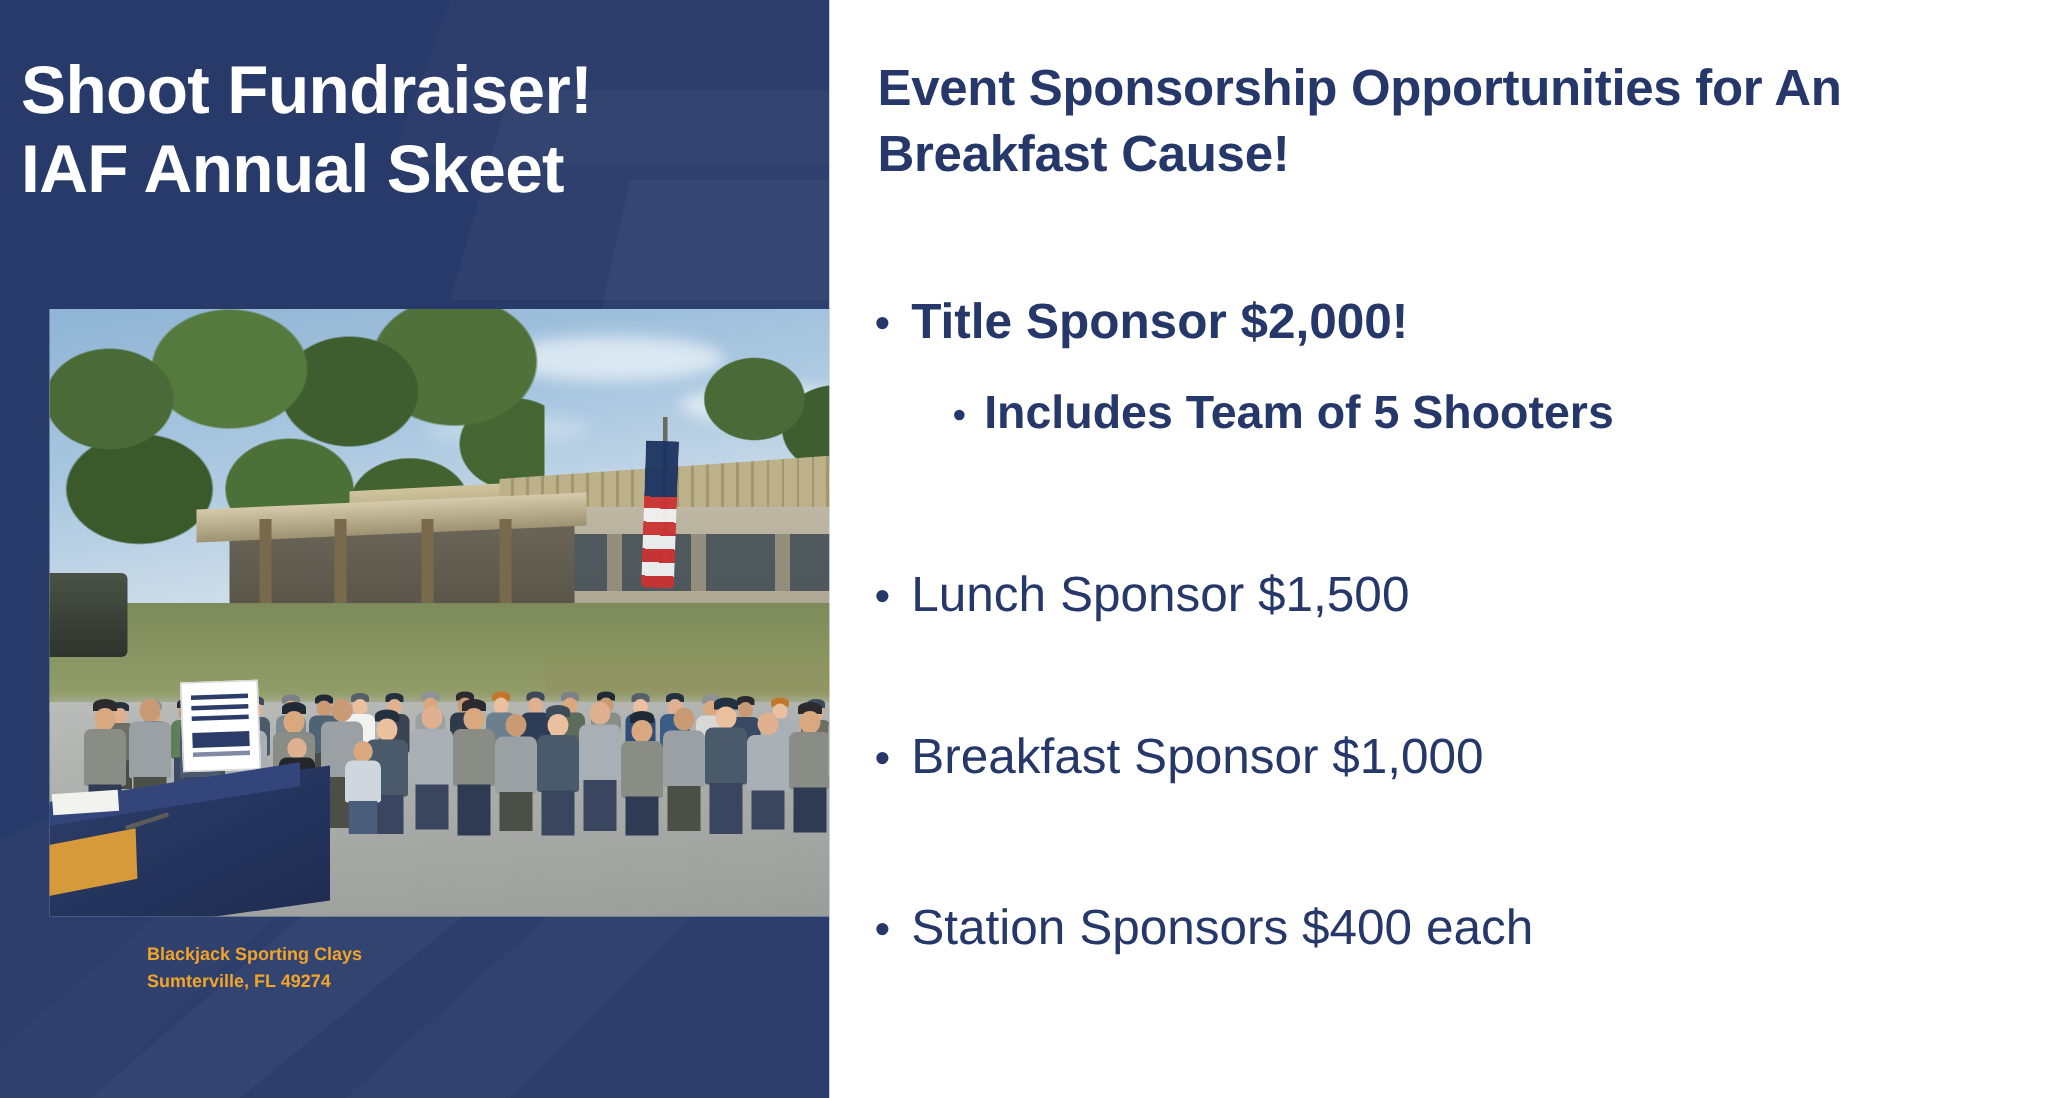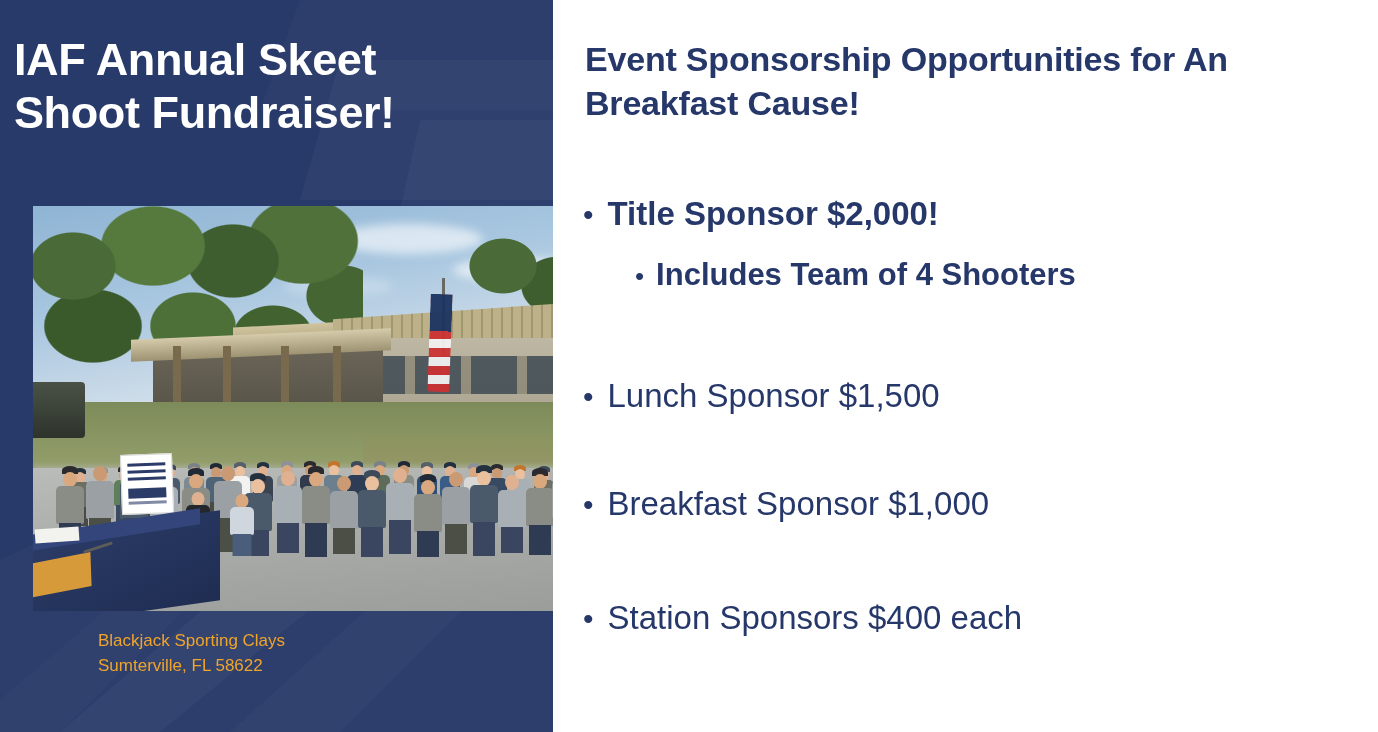--- a/index.html
+++ b/index.html
@@ -116,21 +116,21 @@
                  border-radius:50%; }
   .person .cap{ position:absolute; left:50%; transform:translateX(-50%);
                 border-radius:50% 50% 0 0; }
   .person .torso{ position:absolute; left:50%; transform:translateX(-50%);
                   border-radius:5px 5px 2px 2px; }
   .person .legs{ position:absolute; left:50%; transform:translateX(-50%); }
 
   
   .address{
     position:absolute; left:98px; top:628px; width:420px;
-    color:#F0A42A; font-weight:normal; font-size:17px; line-height:1.48;
+    color:#F0A42A; font-weight:bold; font-size:12px; line-height:1.48;
   }
 
   
   .right-panel{
     position:absolute; left:553px; top:0; width:825px; height:732px;
     background:#ffffff;
   }
   .headline{
     position:absolute; left:32px; top:38px; width:790px;
     color:#26376A; font-weight:bold; font-size:34px; line-height:1.28;
@@ -155,22 +155,22 @@
     <polygon points="340,60 553,60 553,200 300,200" fill="#ffffff" opacity="0.035"></polygon>
     <polygon points="420,120 553,120 553,300 380,300" fill="#ffffff" opacity="0.030"></polygon>
     <polygon points="300,0 553,0 553,110 260,110" fill="#ffffff" opacity="0.022"></polygon>
     <path d="M0,560 L250,440 L553,560 L553,732 L0,732 Z" fill="#ffffff" opacity="0.025"></path>
     <path d="M60,732 L330,500 L420,520 L160,732 Z" fill="#ffffff" opacity="0.030"></path>
     <path d="M230,732 L500,490 L553,520 L340,732 Z" fill="#ffffff" opacity="0.025"></path>
     <path d="M0,700 L200,530 L250,545 L60,732 L0,732 Z" fill="#ffffff" opacity="0.020"></path>
   </svg>
 
   <div class="deck-title">
+    <div>Shoot Fundraiser!</div>
     <div>IAF Annual Skeet</div>
-    <div>Shoot Fundraiser!</div>
   </div>
 
   <div class="photo-frame">
     <div class="ph sky">
       <div class="cloud" style="left:300px;top:18px;width:150px;height:30px;"></div>
       <div class="cloud" style="left:420px;top:52px;width:130px;height:24px;"></div>
       <div class="cloud" style="left:250px;top:70px;width:110px;height:20px;opacity:.4;"></div>
     </div>
     <div class="ph treeline"></div>
     <div class="ph treeline2"></div>
@@ -451,34 +451,34 @@
 
     <div class="ph table"></div>
     <div class="ph table-top"></div>
     <div class="ph folder"></div>
     <div class="ph paper"></div>
     <div class="ph pen"></div>
   </div>
 
   <div class="address">
     <div>Blackjack Sporting Clays</div>
-    <div>Sumterville, FL 58622</div>
+    <div>Sumterville, FL 49274</div>
   </div>
 </div>
 
 <div class="right-panel">
   <h1 class="headline">Event Sponsorship Opportunities for An Breakfast Cause!</h1>
   <div class="bullets" id="bullets">
       <div class="b-row b-strong" style="top: 0px;">
         <span class="b-dot">•</span>
         <span class="b-text">Title Sponsor $2,000!</span>
       </div>
       <div class="b-row b-strong b-sub" style="top: 62px;">
         <span class="b-dot">•</span>
-        <span class="b-text">Includes Team of 4 Shooters</span>
+        <span class="b-text">Includes Team of 5 Shooters</span>
       </div>
       <div class="b-row" style="top: 182px;">
         <span class="b-dot">•</span>
         <span class="b-text">Lunch Sponsor $1,500</span>
       </div>
       <div class="b-row" style="top: 290px;">
         <span class="b-dot">•</span>
         <span class="b-text">Breakfast Sponsor $1,000</span>
       </div>
       <div class="b-row" style="top: 404px;">

